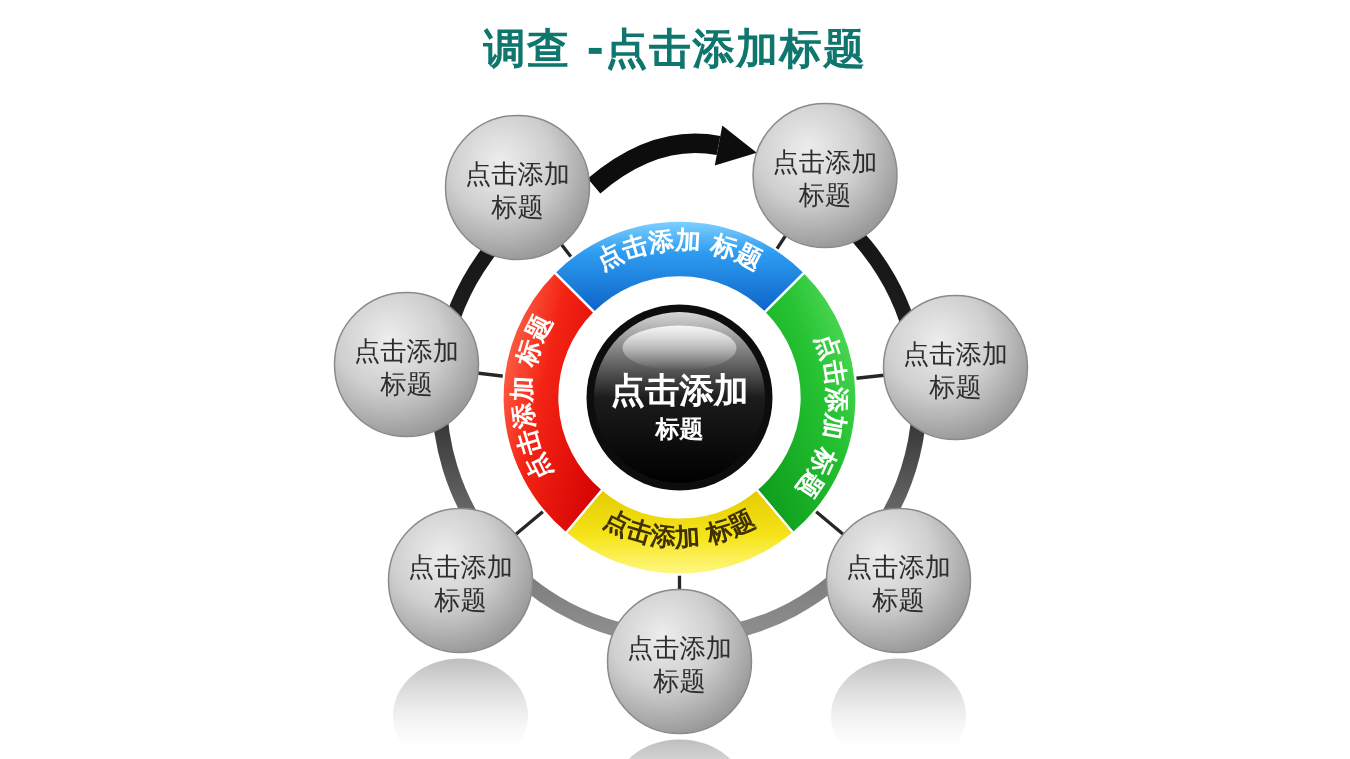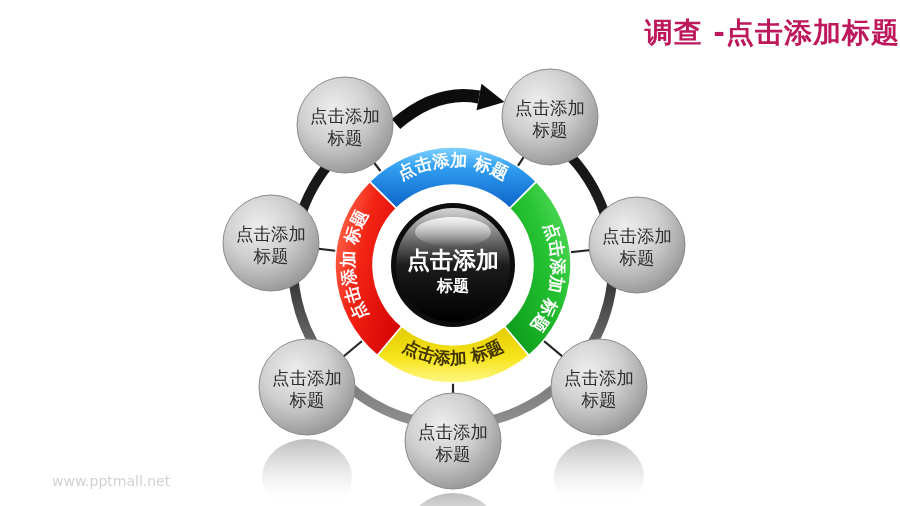--- a/index.html
+++ b/index.html
@@ -2,22 +2,22 @@
 <html><head>
 <meta charset="utf-8">
 <style>
   html,body{margin:0;padding:0;}
   body{
     width:900px;height:506px;background:#ffffff;overflow:hidden;
     font-family:"DejaVu Sans",sans-serif;
   }
   .stage{position:relative;width:900px;height:506px;background:#fff;}
   .title{
-    position:absolute;top:14px;left:0;width:100%;text-align:right;
-    font-size:28px;font-weight:bold;color:#be185d;letter-spacing:1px;
+    position:absolute;top:14px;left:0;width:100%;text-align:center;
+    font-size:28px;font-weight:bold;color:#0f766e;letter-spacing:1px;
   }
   .logo{
     position:absolute;top:16px;right:20px;
     font-size:31px;font-weight:bold;color:#d9d9d9;letter-spacing:0.5px;
   }
   .watermark{
     position:absolute;left:52px;top:473px;
     font-size:14px;color:#d2d2d2;
   }
   svg{position:absolute;left:0;top:0;}
@@ -166,14 +166,13 @@
       <text x="307" y="384" text-anchor="middle" class="node-line">点击添加</text>
       <text x="307" y="406" text-anchor="middle" class="node-line">标题</text>
     </g>
     <g>
       <circle cx="271" cy="243" r="48" fill="url(#nodeGrad)" stroke="#8a8a8a" stroke-width="1"></circle>
       <text x="271" y="240" text-anchor="middle" class="node-line">点击添加</text>
       <text x="271" y="262" text-anchor="middle" class="node-line">标题</text>
     </g>
   </svg>
 
-  <div class="watermark">www.pptmall.net</div>
 </div>
 
 </body></html>

